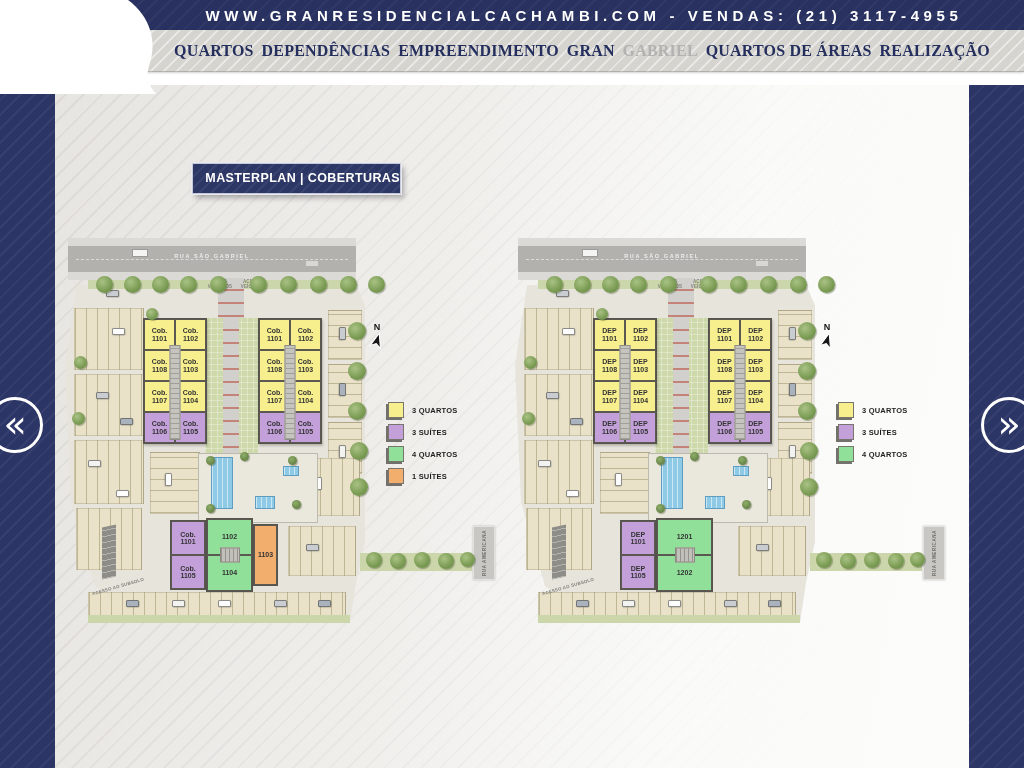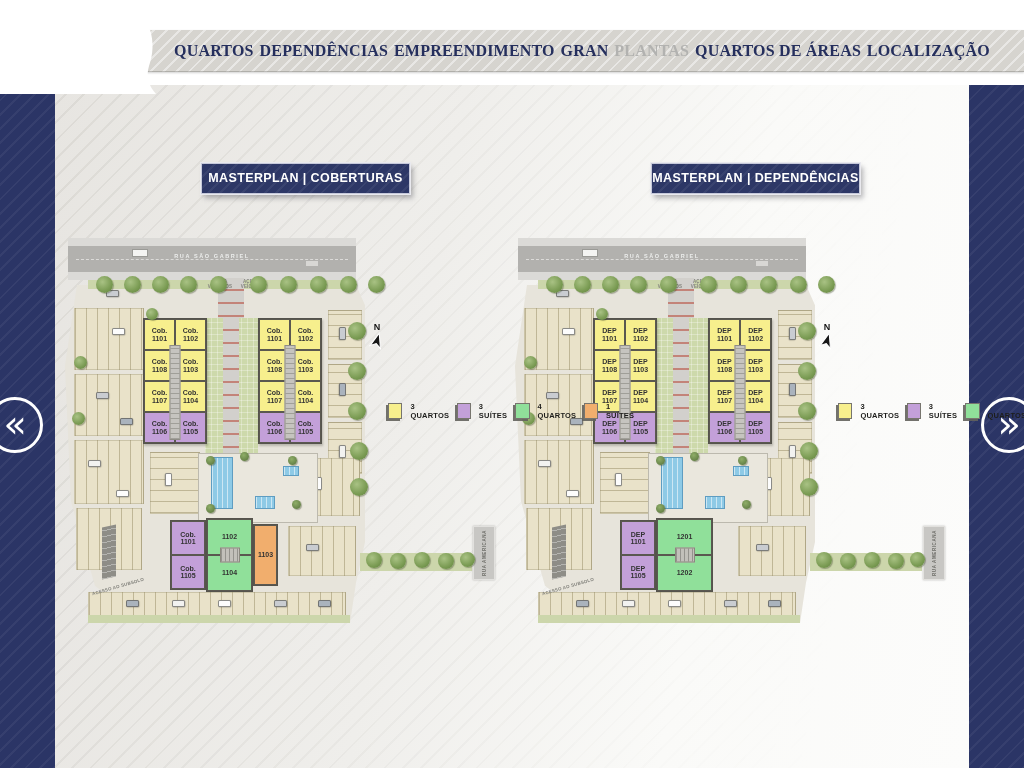--- a/index.html
+++ b/index.html
@@ -37,23 +37,23 @@
   .side{position:absolute;top:85px;bottom:0;width:55px;background:#2b3566;
         background-image:repeating-linear-gradient(135deg,rgba(255,255,255,.05) 0 2px,transparent 2px 10px)}
   .side.left{left:0}.side.right{left:969px}
   .arrow{position:absolute;top:397px;width:56px;height:56px;border:3px solid #fff;border-radius:50%;
          background:transparent;color:#fff;font-size:38px;line-height:48px;text-align:center;
          padding:0 0 6px;cursor:pointer;z-index:6;font-family:"DejaVu Sans",sans-serif}
   .arrow.prev{left:-13px}.arrow.next{left:981px}
 
   
   .plan{position:absolute;top:160px;width:440px;height:480px}
-  .plan-title{position:absolute;left:141px;top:3px;width:207px;height:29px;line-height:29px;
+  .plan-title{position:absolute;left:132px;top:3px;width:207px;height:29px;line-height:29px;
               background:#2d3766;background-image:repeating-linear-gradient(135deg,rgba(255,255,255,.06) 0 2px,transparent 2px 8px);
-              color:#fff;text-align:center;font-size:12.5px;font-weight:700;letter-spacing:.4px;
+              color:#fff;text-align:right;font-size:12.5px;font-weight:700;letter-spacing:.4px;
               border:1px solid #c6c9da;box-shadow:0 0 0 1px #e9e9ee,3px 4px 5px rgba(70,70,80,.4);z-index:5}
   .plan-canvas{position:absolute;inset:0}
 
   .site{position:absolute;background:#e7e4db;filter:drop-shadow(0 0 1px rgba(120,118,110,.8));
         clip-path:polygon(4% 0,97% 0,100% 6%,100% 76%,97% 88%,95% 100%,26% 100%,10% 89%,2% 64%,0 24%)}
   .sidewalk{position:absolute;background:#dbdad7}
   .asphalt{position:absolute;background:#b2b1ae}
   .road-label{position:absolute;left:0;right:0;top:7px;text-align:center;font-size:5.5px;
               letter-spacing:1.6px;color:#ecedec;font-weight:700}
   .dashline{position:absolute;left:8px;right:8px;top:13px;border-top:1.5px dashed #dcdbd9}
@@ -92,38 +92,41 @@
   .core{position:absolute;left:50%;transform:translateX(-50%);top:26px;bottom:3px;width:11px;
        background-color:#c6c4bf;border:1px solid #8f8d85;box-sizing:border-box;
        background-image:repeating-linear-gradient(0deg,rgba(90,90,80,.35) 0 1px,transparent 1px 5px)}
   .bgroup{position:absolute}
   .bcol{position:absolute;display:flex;flex-direction:column;box-sizing:border-box;border:1px solid #55534c}
   .bcore{position:absolute;left:50%;top:50%;transform:translate(-50%,-50%);width:18px;height:13px;
        background-color:#c2c0ba;border:1px solid #8b897f;z-index:2;
        background-image:repeating-linear-gradient(90deg,rgba(80,80,75,.4) 0 1px,transparent 1px 4px)}
   .north{position:absolute;width:26px;text-align:center;z-index:3}
   .n-lab{display:block;font-size:9px;font-weight:700;color:#111}
-  .legend{position:absolute;display:flex;flex-direction:row;gap:6px;z-index:3}
+  .legend{position:absolute;display:flex;flex-direction:column;gap:6px;z-index:3}
   .lg-item{display:flex;align-items:center;gap:8px}
   .sw{width:16px;height:16px;border:1px solid #77756e;box-shadow:-2px 2px 0 rgba(99,98,92,.9);box-sizing:border-box}
   .lg-label{font-size:7.5px;font-weight:700;color:#1d1d1b;letter-spacing:.2px}
 </style>
 </head>
 <body>
 
 <div class="page">
+  <div class="topbar">
+    <span class="topbar-text">WWW.GRANRESIDENCIALCACHAMBI.COM - VENDAS: (21) 3117-4955</span>
+  </div>
 
   <nav class="navstrip" id="mainNav">
       <div class="nav-item">QUARTOS</div>
       <div class="nav-item">DEPENDÊNCIAS</div>
       <div class="nav-item">EMPREENDIMENTO</div>
       <div class="nav-item">GRAN</div>
-      <div class="nav-item active">PLANTAS</div>
+      <div class="nav-item active">GABRIEL</div>
       <div class="nav-item">QUARTOS DE ÁREAS</div>
-      <div class="nav-item">LOCALIZAÇÃO</div>
+      <div class="nav-item">REALIZAÇÃO</div>
     </nav>
 
   <div class="main-bg"></div>
   <aside class="side left"></aside>
   <aside class="side right"></aside>
 
   <svg class="logo-shape" viewBox="0 0 170 94">
     <path d="M0,0 H128 C150,16 158,42 149,66 C146,76 148,85 156,94 L0,94 Z" fill="#ffffff"></path>
   </svg>
 
@@ -286,21 +289,20 @@
           </div>
           <div class="lg-item">
             <div class="sw" style="background: rgb(241, 174, 109);"></div>
             <span class="lg-label">1 SUÍTES</span>
           </div>
         </div>
       </div>
   </section>
 
   <section class="plan" style="left:510px">
-    <div class="plan-title">MASTERPLAN | DEPENDÊNCIAS</div>
     <div class="plan-canvas">
         <div class="site" style="left: 5px; top: 125px; width: 300px; height: 338px;"></div>
         <div class="sidewalk" style="left: 8px; top: 78px; width: 288px; height: 8px;"></div>
         <div class="asphalt" style="left: 8px; top: 86px; width: 288px; height: 26px;">
           <div class="road-label">RUA SÃO GABRIEL</div>
           <div class="dashline"></div>
           <div class="roadmark" style="left: 64px; top: 3px; width: 16px; height: 8px;"></div>
           <div class="roadmark" style="left: 238px; top: 15px; width: 12px; height: 5px; background: rgb(216, 215, 212); border: none;"></div>
         </div>
         <div class="sidewalk" style="left: 8px; top: 112px; width: 288px; height: 8px;"></div>

